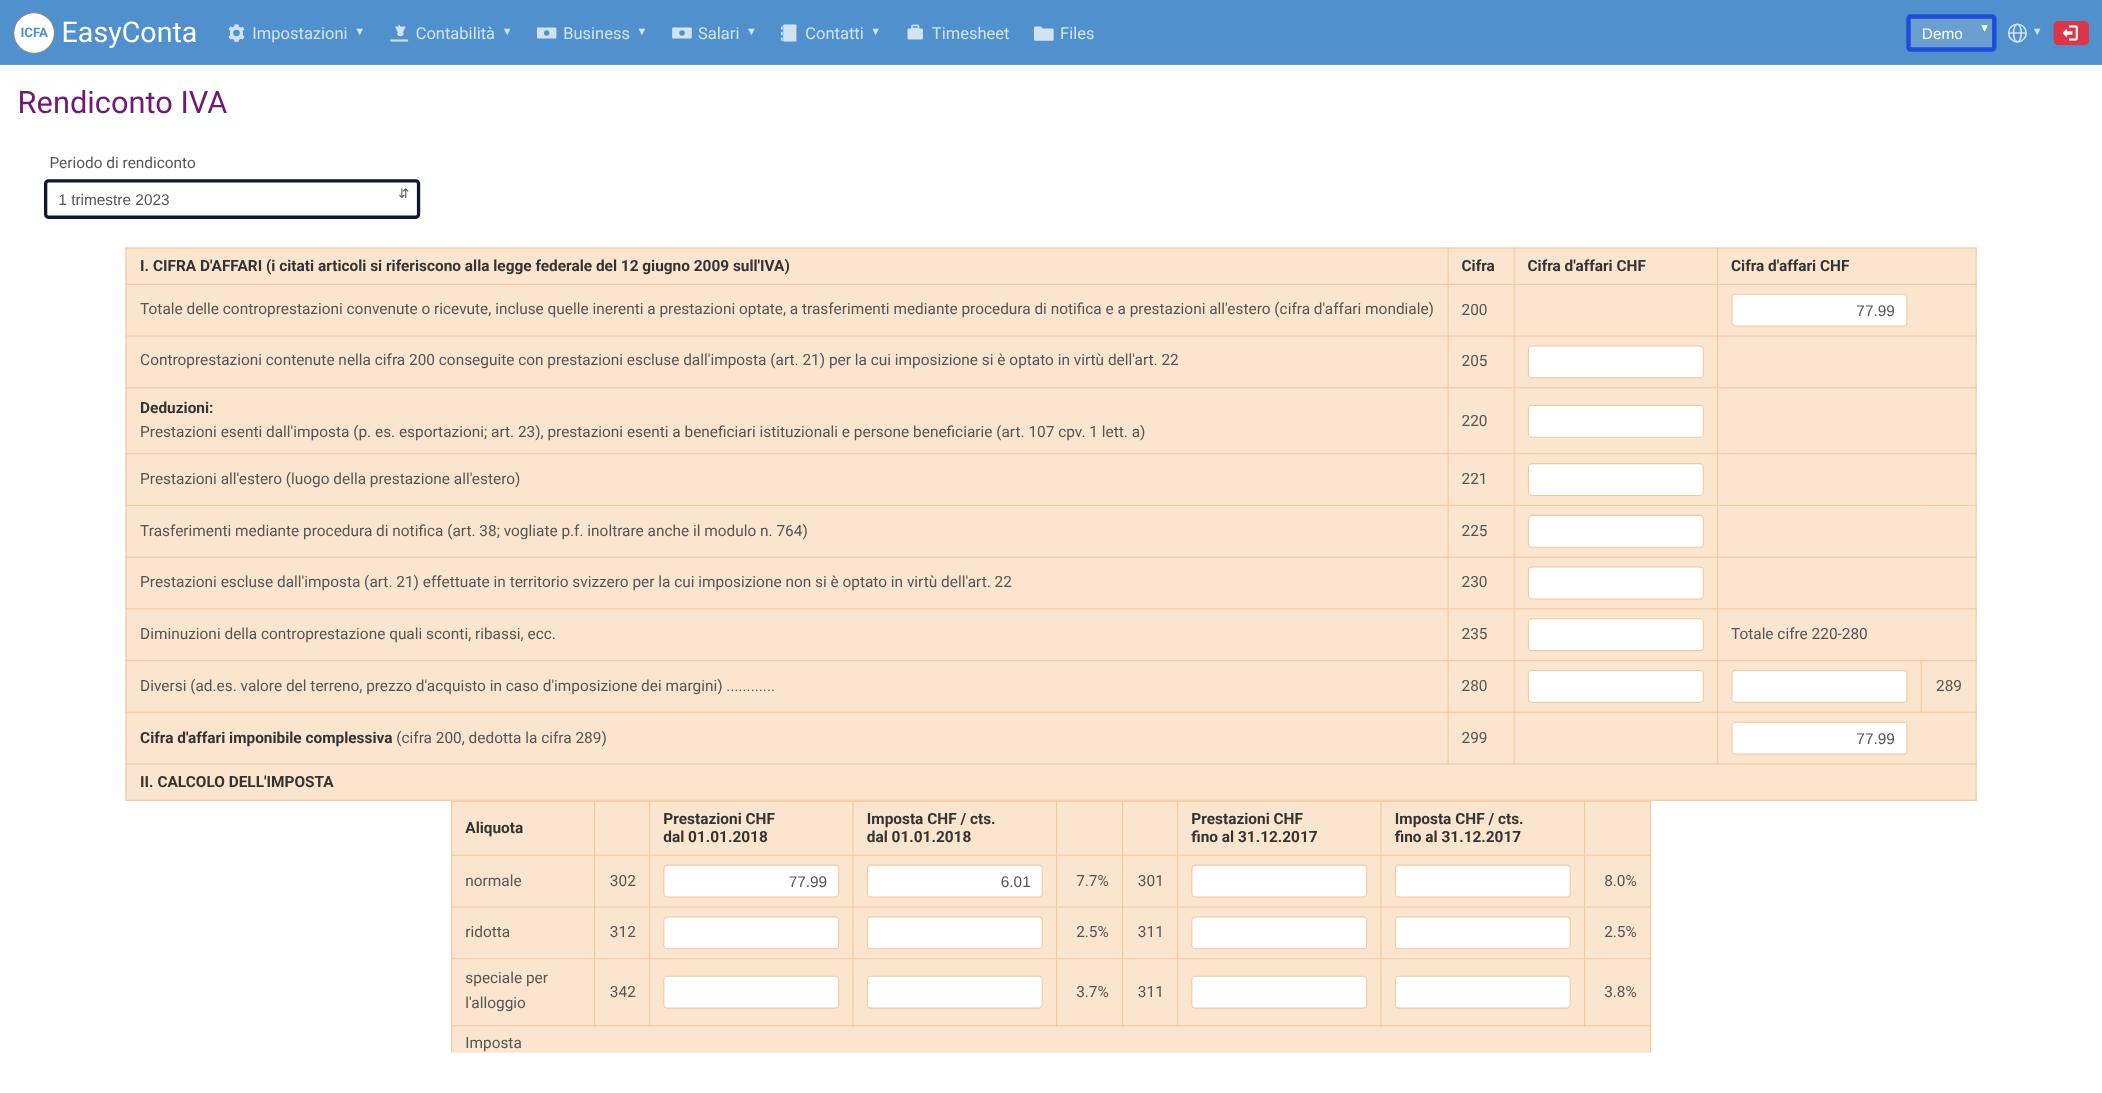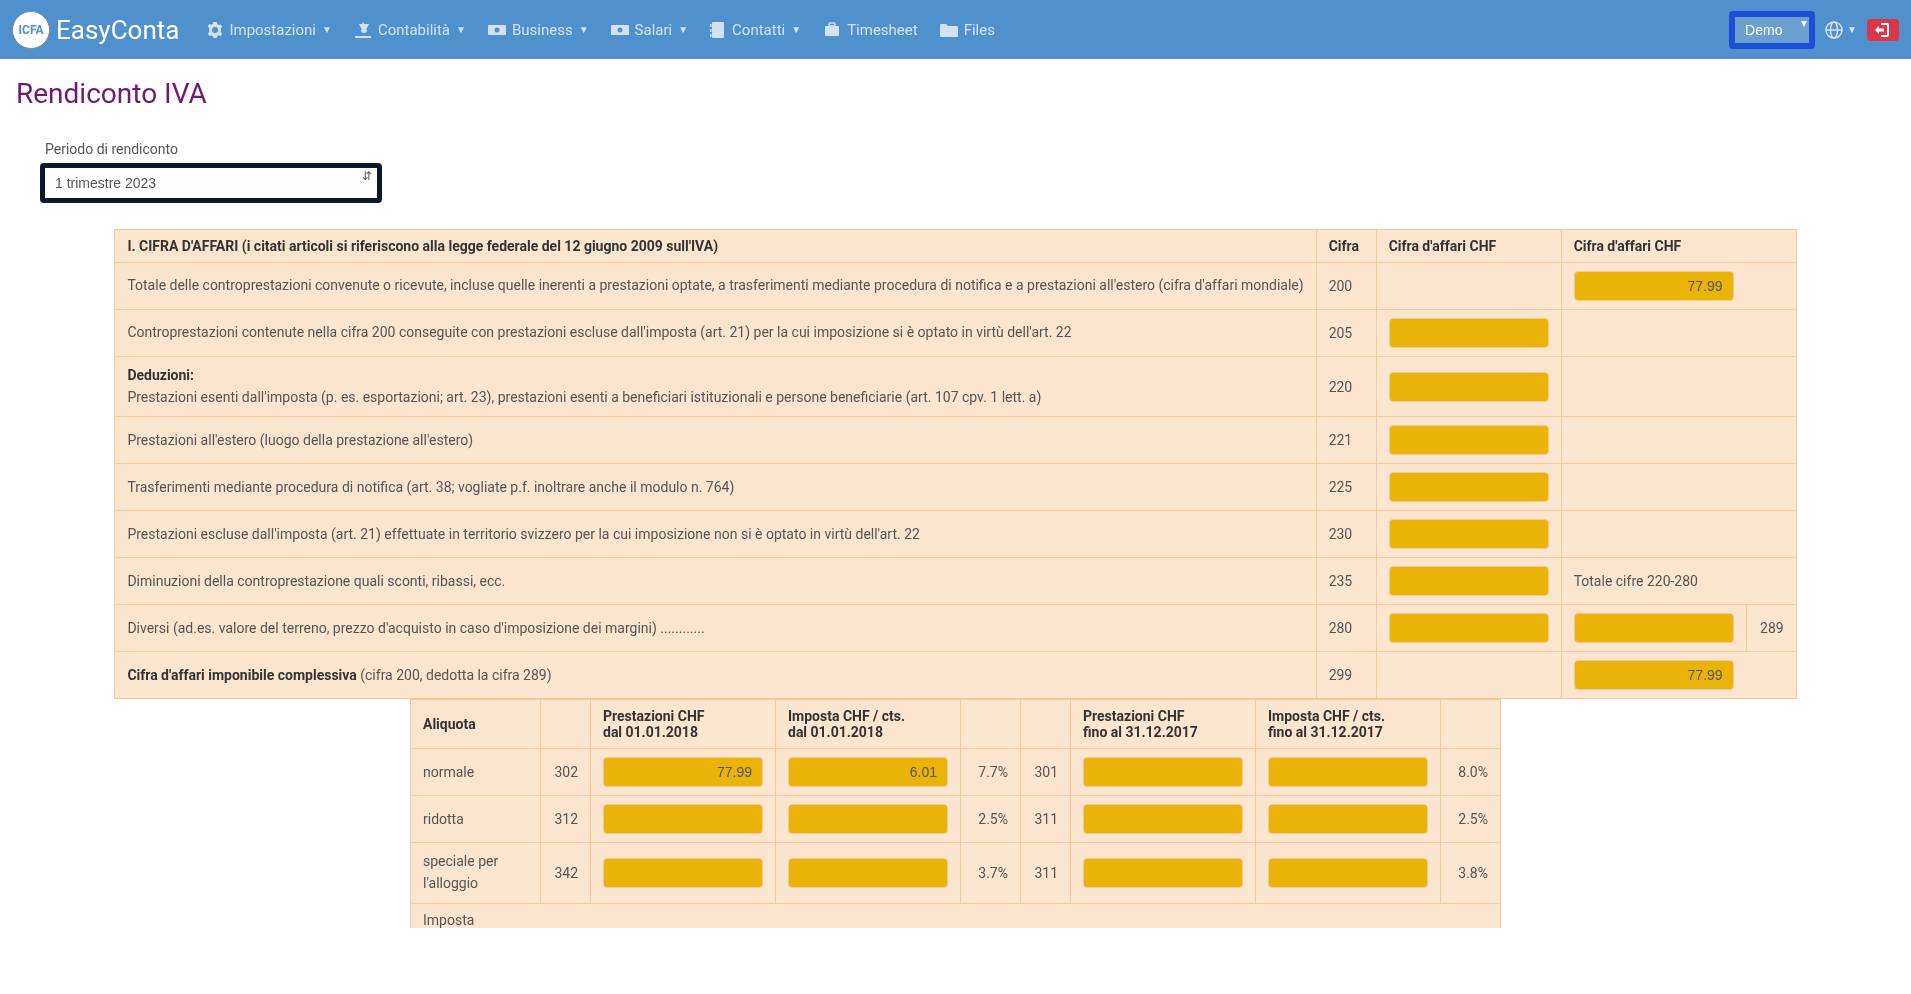--- a/index.html
+++ b/index.html
@@ -7,45 +7,45 @@
   
   
   .navbar { background:#5091cd; color:#fff; display:flex; align-items:center; padding:0 12px; height:59px; }
   .brand { display:flex; align-items:center; font-size:26px; color:#fff; font-weight:400; }
   .brand .logo { width:38px; height:38px; border-radius:50%; background:#fff; display:flex; align-items:center; justify-content:center; color:#5091cd; font-size:12px; font-weight:bold; margin-right:6px; border:1px solid #888;}
   .nav-menu { display:flex; align-items:center; margin-left:18px; gap:2px; }
   .nav-item { display:flex; align-items:center; padding:8px 10px; color:#d3e2f0; cursor:pointer; font-size:15px; }
   .nav-item svg { margin-right:6px; fill:#d3e2f0; }
   .nav-item .caret { margin-left:6px; font-size:10px; color:#d3e2f0; }
   .right-side { margin-left:auto; display:flex; align-items:center; gap:10px; }
-  .sel-demo { background:#6a9fd0; border:6px solid #1d4ed8; color:#fff; padding:5px 26px 5px 10px; border-radius:4px; font-size:14px; appearance:none; -webkit-appearance:none; position:relative;}
+  .sel-demo { background:#6a9fd0; border:4px solid #1d4ed8; color:#fff; padding:5px 26px 5px 10px; border-radius:4px; font-size:14px; appearance:none; -webkit-appearance:none; position:relative;}
   .sel-wrap{position:relative;}
   .sel-wrap::after{content:"▾";position:absolute;right:8px;top:5px;pointer-events:none;color:#fff;font-size:12px;}
   .globe-btn { color:#d3e2f0; display:flex; align-items:center; cursor:pointer;}
   .globe-btn .caret{margin-left:4px;font-size:10px;}
   .logout-btn { background:#dc3545; border-radius:4px; padding:4px 8px; display:flex; align-items:center; }
   .logout-btn svg { fill:#fff; }
 
   
   .page { padding:18px 16px 40px 16px; max-width:1911px; }
   h1.page-title { font-size:28px; font-weight:400; color:#701a75; margin-bottom:31px; }
   .period-label { font-size:14px; color:#555; margin-bottom:6px; margin-left:29px;}
   .period-select-wrap{position:relative; display:inline-block; margin-left:24px;}
-  .period-select { width:342px; padding:7px 28px 7px 10px; border:5px solid #0f172a; border-radius:4px; font-size:14px; color:#555; background:#fff; appearance:none; -webkit-appearance:none;}
+  .period-select { width:342px; padding:7px 28px 7px 10px; border:3px solid #0f172a; border-radius:4px; font-size:14px; color:#555; background:#fff; appearance:none; -webkit-appearance:none;}
   .period-select-wrap::after{content:"⇵"; position:absolute; right:10px; top:6px; font-size:12px; color:#555; pointer-events:none;}
 
   
   .iva-table-wrap { margin-top:26px; display:flex; justify-content:center;}
   table.iva { border-collapse:collapse; background:#fbe5cf; }
   table.iva th, table.iva td { border:1px solid #f3caa0; padding:8px 12px; font-size:14px; vertical-align:middle; text-align:left;}
   table.iva th { font-weight:700; color:#333; background:#fbe5cf;}
   .desc { color:#555; line-height:1.55;}
   .cifra { text-align:right; width:60px;}
   .pct   { text-align:right !important; width:60px;}
-  input.ro { width:160px; padding:6px 10px; border:1px solid #f3caa0; background:#eab308; border-radius:4px; text-align:right; font-size:14px; color:#555;}
+  input.ro { width:160px; padding:6px 10px; border:1px solid #f3caa0; background:#ffffff; border-radius:4px; text-align:right; font-size:14px; color:#555;}
   input.ro:disabled{color:#555;}
   .ro-empty{color:#555;}
   .bold{font-weight:700;color:#333;}
   .subhead td{font-weight:700;color:#333;}
   .small-note{color:#555;}
   .w-wide{width:170px;margin-left:38px;}
   .w-code{width:50px;text-align:right !important;}
   .section-row th{border-top:2px solid #f3caa0;}
 </style>
 </head>
@@ -211,20 +211,23 @@
         <td class="w-code">289</td>
       </tr>
 
       <tr>
         <td colspan="2" class="desc"><span class="bold">Cifra d'affari imponibile complessiva</span><span> (cifra 200, dedotta la cifra 289)</span></td>
         <td class="cifra">299</td>
         <td></td>
         <td colspan="2"><input class="ro" disabled="" value="77.99" style=""></td>
       </tr>
 
+      <tr class="section-row">
+        <th colspan="9">II. CALCOLO DELL'IMPOSTA</th>
+      </tr>
     </tbody>
       </table>
   </div>
 
   
   <div class="iva-table-wrap" style="margin-top:0;">
     <table class="iva" style="border-top:none;">
       <tbody>
           <tr class="subhead">
         <td style="width:130px">Aliquota</td>

